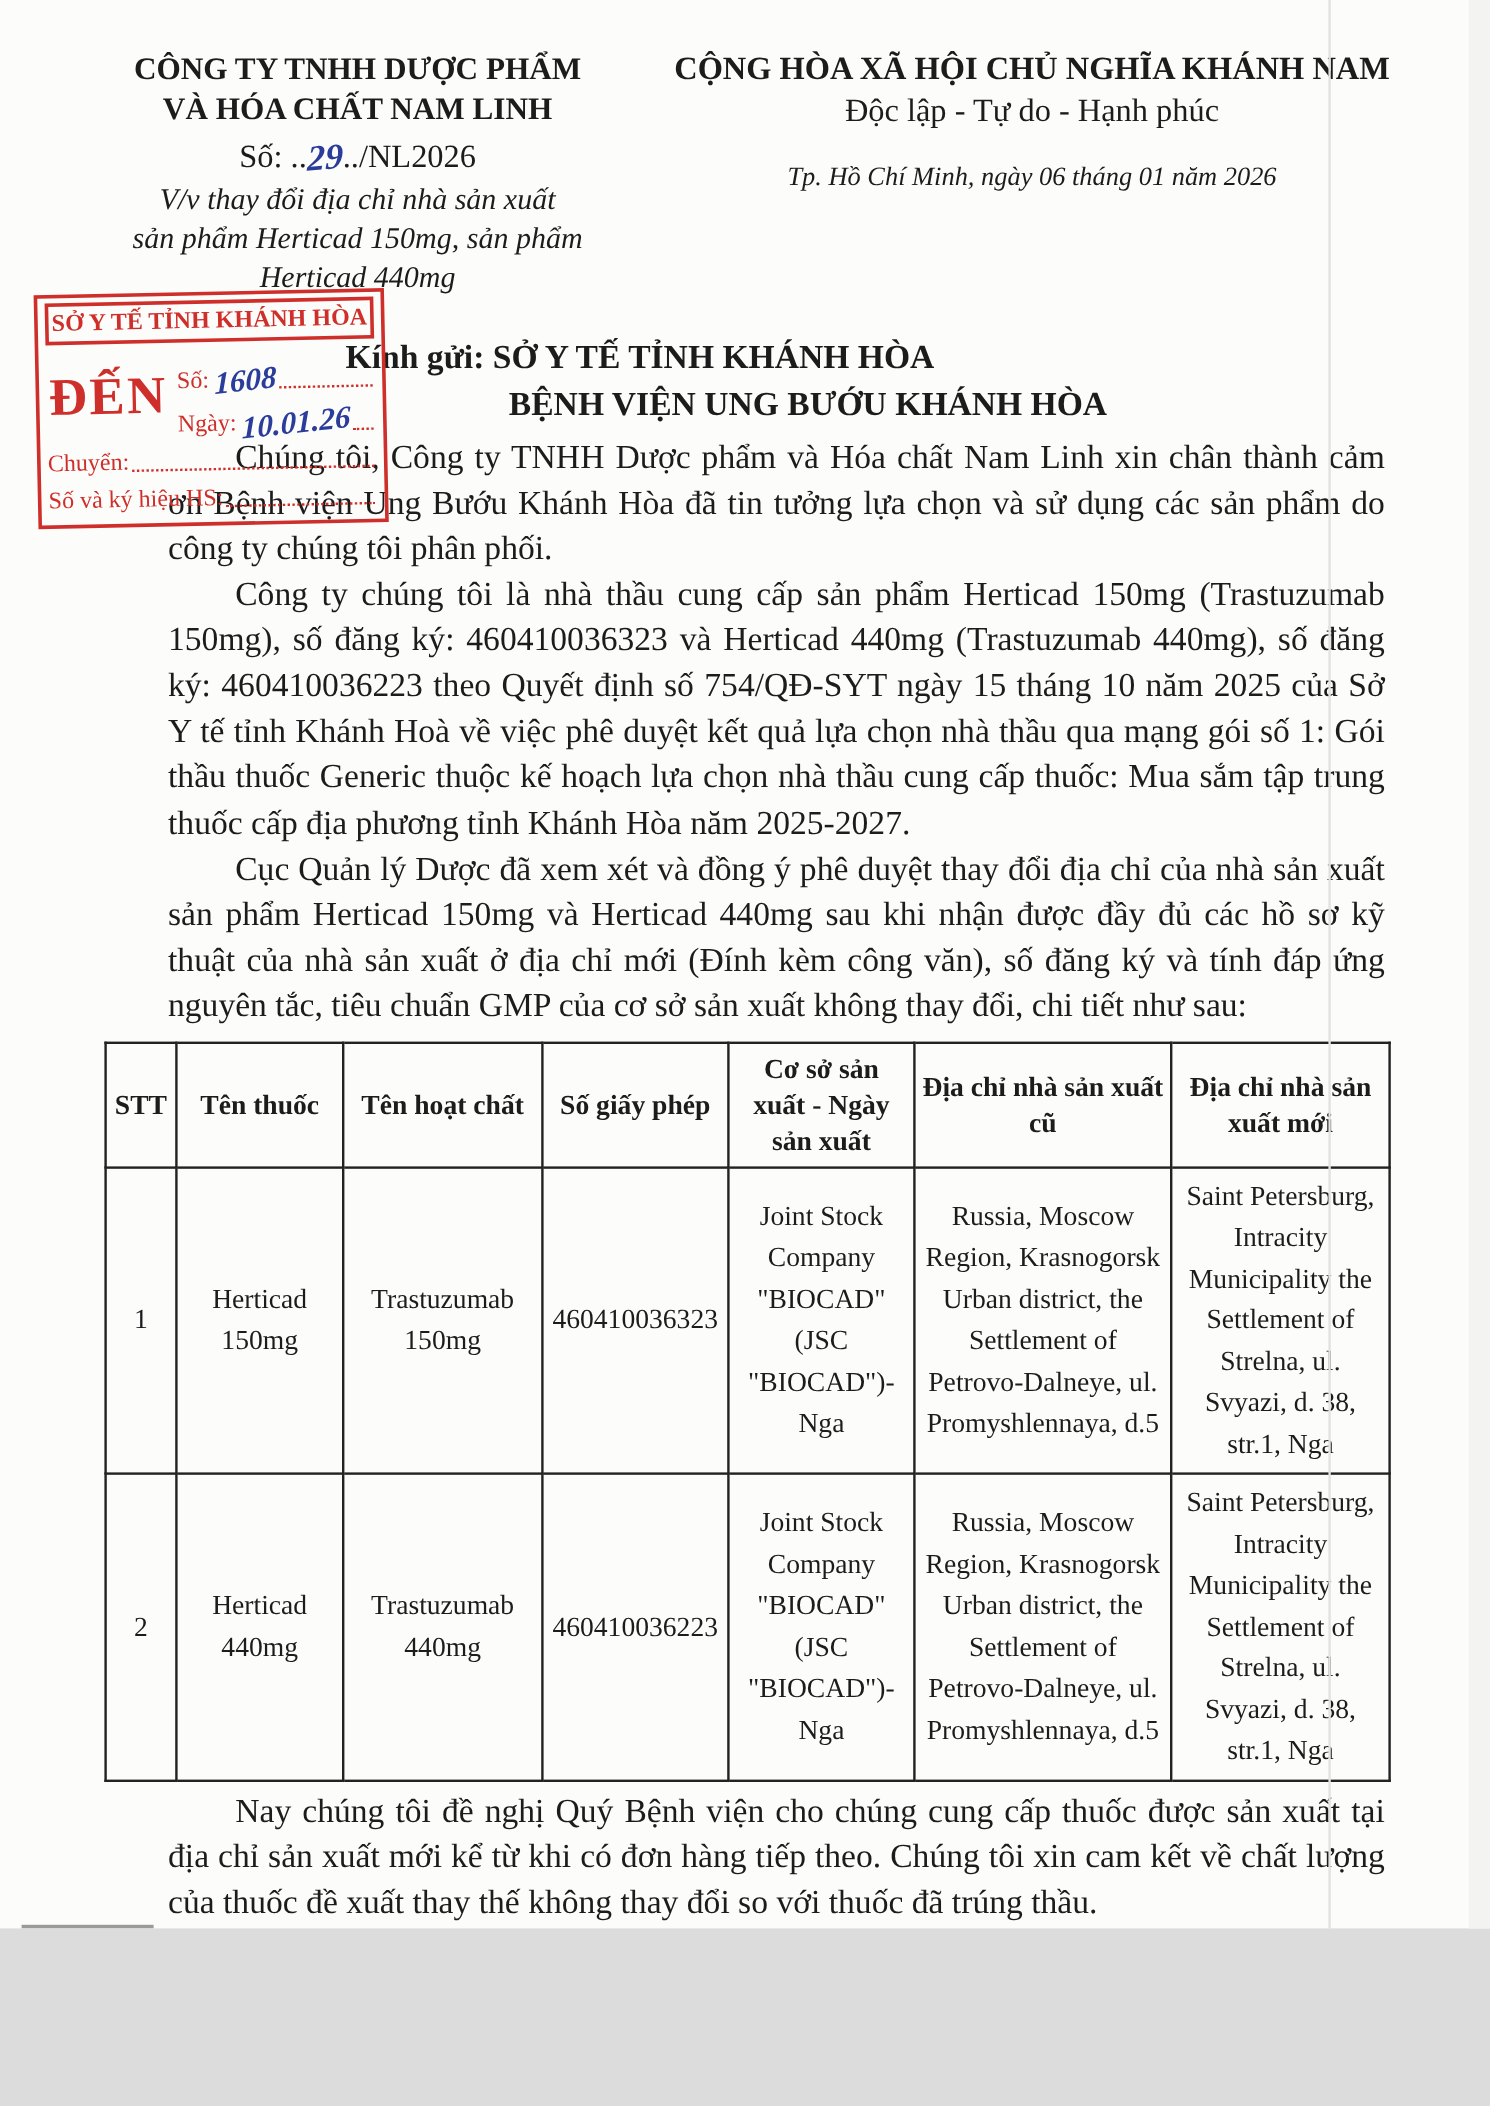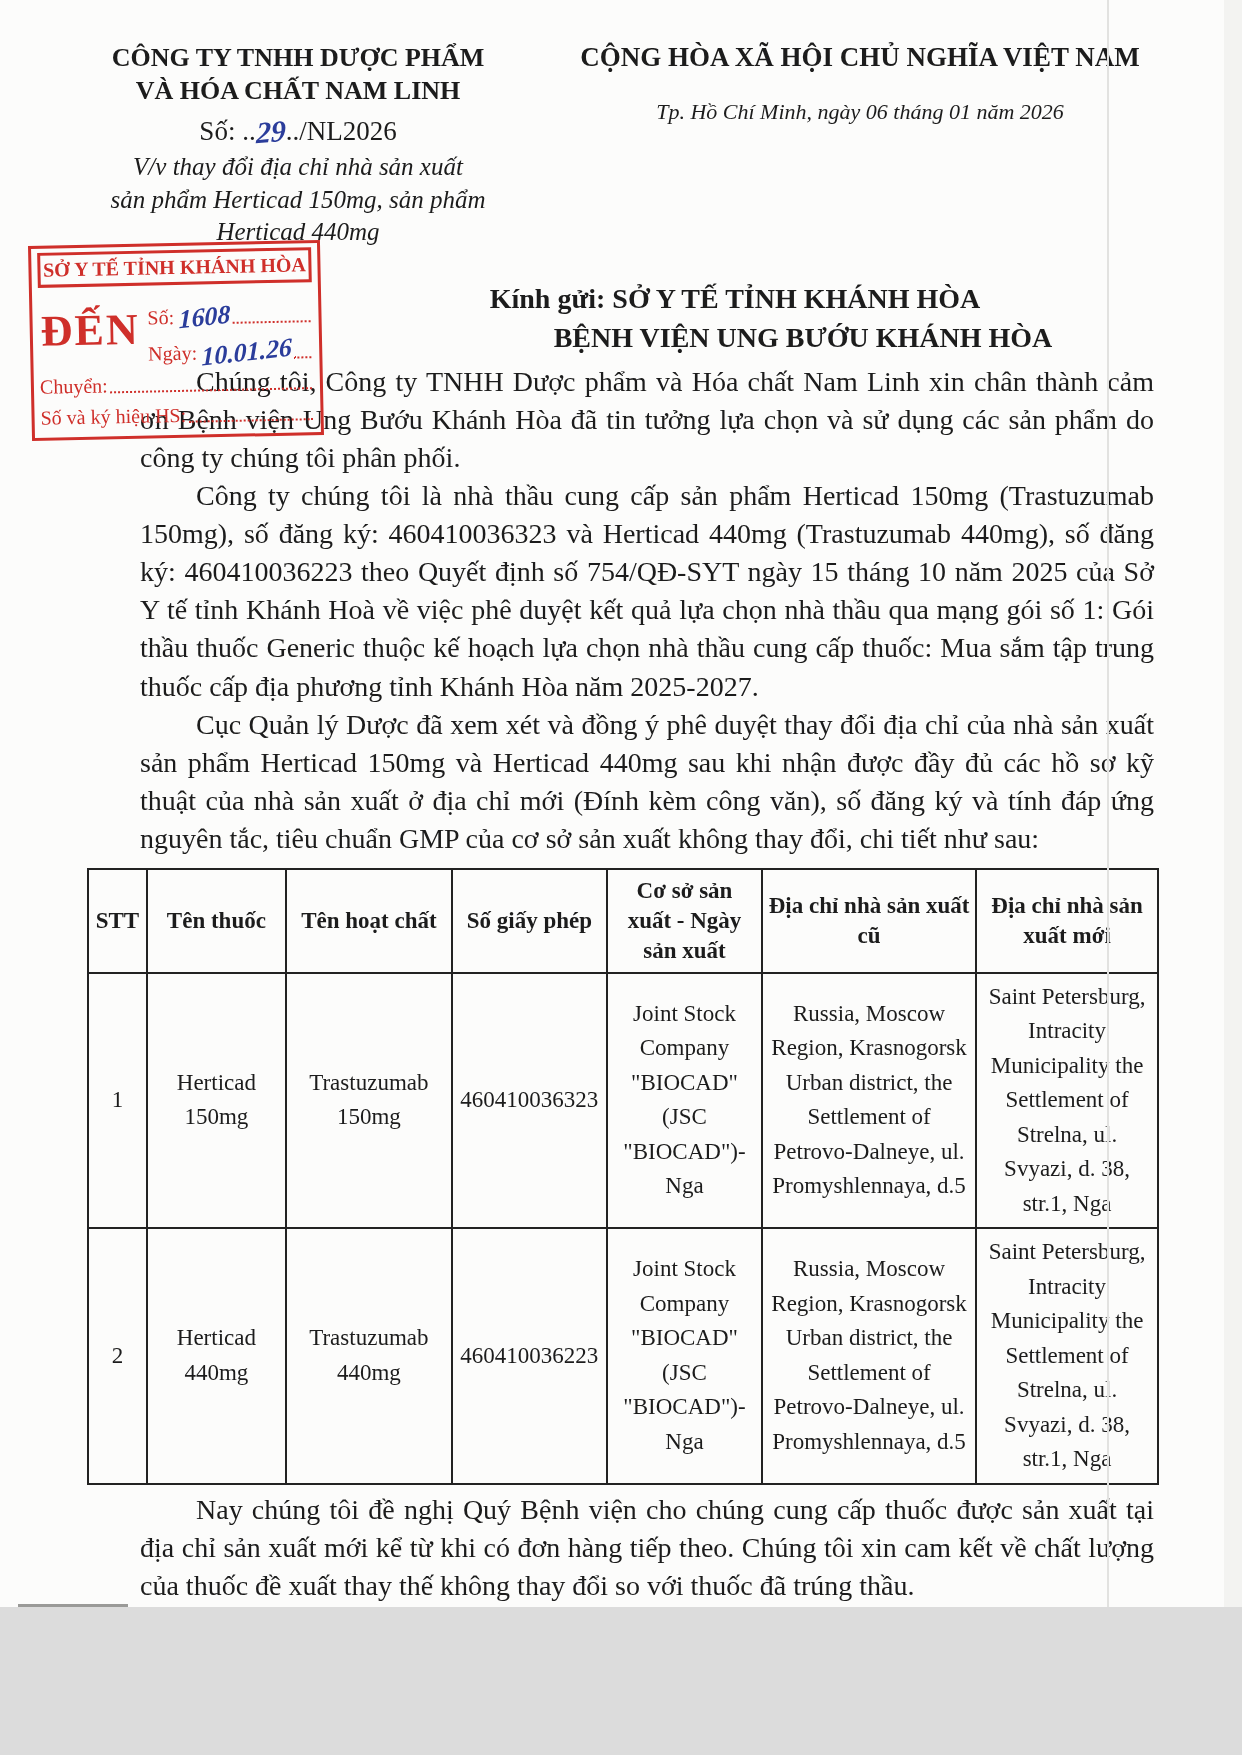--- a/index.html
+++ b/index.html
@@ -30,21 +30,21 @@
   .stamp-body{display:flex;margin-top:8px;}
   .stamp-den{font-weight:bold;font-size:44px;letter-spacing:2px;padding:10px 8px 0 2px;font-family:"Liberation Serif",serif;}
   .stamp-fields{flex:1;font-size:20px;}
   .stamp-row{display:flex;align-items:flex-end;margin-top:6px;}
   .stamp-row .dots{flex:1;border-bottom:2px dotted #cf2f2a;margin:0 2px 4px 2px;height:1px;}
   .stamp-val{font-size:26px;margin-left:4px;position:relative;top:4px;white-space:nowrap;}
   .stamp-row-wide{display:flex;align-items:flex-end;font-size:20px;margin-top:8px;}
   .stamp-row-wide .dots{flex:1;border-bottom:2px dotted #cf2f2a;margin:0 2px 4px 2px;height:1px;}
 
   
-  .salutation{margin:30px 60px 0 288px;font-weight:bold;font-size:28px;line-height:1.4;text-align:center;}
+  .salutation{margin:30px 60px 0 288px;font-weight:bold;font-size:28px;line-height:1.4;}
   .salutation .line2{margin-left:136px;}
 
   
   .body-text{margin:6px 88px 0 140px;font-size:28px;line-height:1.36;text-align:justify;}
   .body-text p{margin:0;text-indent:56px;}
 
   
   table.doc-table{border-collapse:collapse;margin:10px 0 0 87px;width:1072px;table-layout:fixed;}
   .doc-table th,.doc-table td{border:2px solid #222;text-align:center;vertical-align:middle;padding:6px 5px;}
   .doc-table th{font-weight:bold;font-size:23px;line-height:1.3;}
@@ -78,21 +78,22 @@
       <div class="doc-number">
         <span>Số: ..</span><span class="handwritten">29</span><span>../NL2026</span>
       </div>
       <div class="subject">
         <div>V/v thay đổi địa chỉ nhà sản xuất</div>
         <div>sản phẩm Herticad 150mg, sản phẩm</div>
         <div>Herticad 440mg</div>
       </div>
     </div>
     <div class="header-right">
-      <div class="national-line1">CỘNG HÒA XÃ HỘI CHỦ NGHĨA VIỆT NAM</div>
+      <div class="national-line1">CỘNG HÒA XÃ HỘI CHỦ NGHĨA KHÁNH NAM</div>
+      <div class="national-line2">Độc lập - Tự do - Hạnh phúc</div>
       <div class="date-line">Tp. Hồ Chí Minh, ngày 06 tháng 01 năm 2026</div>
     </div>
   </div>
 
   <div class="arrival-stamp">
     <div class="frame">
       <div class="stamp-agency">SỞ Y TẾ TỈNH KHÁNH HÒA</div>
       <div class="stamp-body">
         <div class="stamp-den">ĐẾN</div>
         <div class="stamp-fields">

